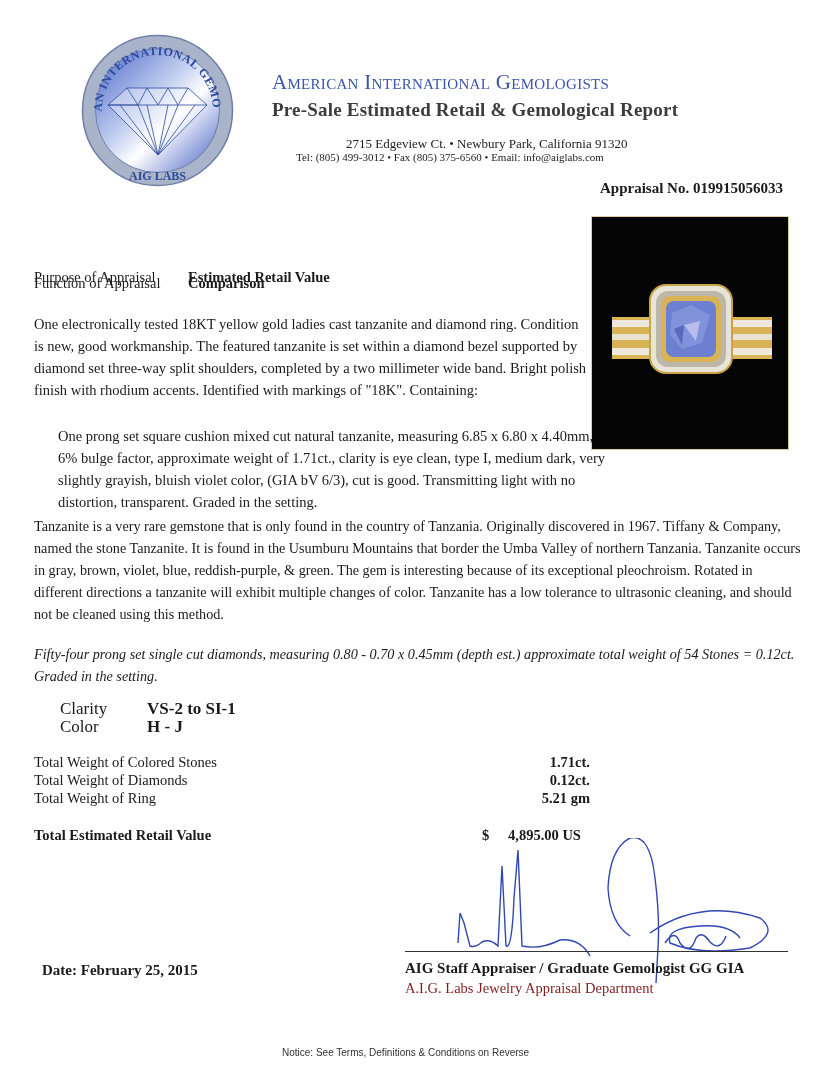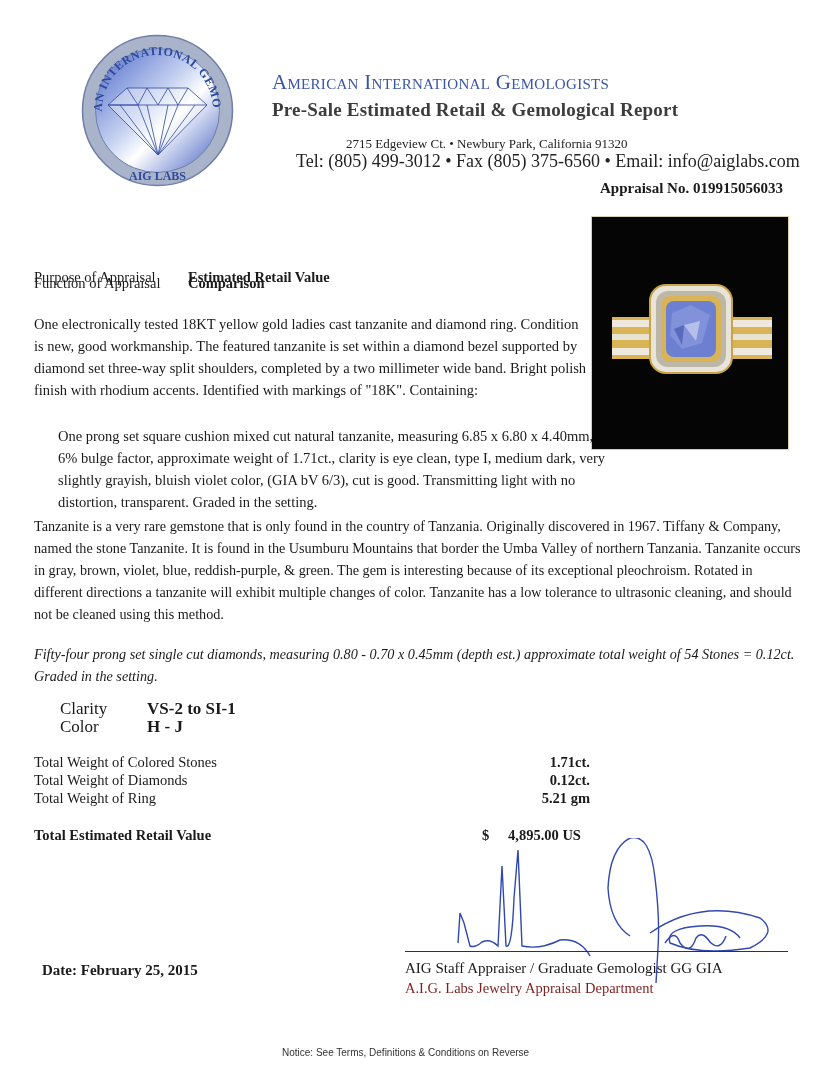--- a/index.html
+++ b/index.html
@@ -9,21 +9,21 @@
 
     
     .logo { left: 80px; top: 33px; width: 155px; height: 155px; }
 
     
     .org-title { left: 272px; top: 70px; width: 460px; font-size: 21px; color: #3a55a8;
                  font-variant: small-caps; letter-spacing: 0.3px; white-space: nowrap; }
     .report-title { left: 272px; top: 99px; font-size: 19px; font-weight: bold; color: #3c3c3c;
                     white-space: nowrap; letter-spacing: 0.2px; }
     .addr1 { left: 346px; top: 136px; font-size: 13px; color: #222; white-space: nowrap; }
-    .addr2 { left: 296px; top: 151px; font-size: 18px; color: #222; white-space: nowrap; }
+    .addr2 { left: 296px; top: 151px; font-size: 11px; color: #222; white-space: nowrap; }
     .appraisal-no { left: 600px; top: 180px; font-size: 15px; font-weight: bold; white-space: nowrap; }
 
     
     .photo { left: 591px; top: 216px; width: 196px; height: 232px; background: #050505; border: 1px solid #d9cfa8; }
 
     
     .label-row { left: 34px; font-size: 14.5px; white-space: nowrap; }
     .label-row .lbl { display: inline-block; width: 154px; }
     .label-row .val { font-weight: bold; }
 
@@ -40,21 +40,21 @@
     .tot-row { left: 34px; width: 556px; font-size: 14.5px; }
     .tot-row .lbl { position: absolute; left: 0; top: 0; white-space: nowrap; }
     .tot-row .val { position: absolute; right: 0; top: 0; font-weight: bold; white-space: nowrap; }
 
     .retail-lbl { left: 34px; top: 827px; font-size: 14.5px; font-weight: bold; white-space: nowrap; }
     .retail-cur { left: 482px; top: 827px; font-size: 14.5px; font-weight: bold; }
     .retail-val { left: 508px; top: 827px; font-size: 14.5px; font-weight: bold; white-space: nowrap; }
 
     .sig { left: 440px; top: 838px; width: 360px; height: 160px; }
     .sig-line { left: 405px; top: 951px; width: 383px; height: 1px; background: #333; }
-    .sig-title { left: 405px; top: 960px; font-size: 15px; font-weight: normal; white-space: nowrap; }
+    .sig-title { left: 405px; top: 960px; font-size: 15px; font-weight: bold; white-space: nowrap; }
     .sig-dept { left: 405px; top: 980px; font-size: 14.5px; color: #7f1d1d; white-space: nowrap; }
 
     .date { left: 42px; top: 962px; font-size: 15px; font-weight: bold; white-space: nowrap; }
 
     .notice { left: 282px; top: 1047px; font-family: "Liberation Sans", sans-serif; font-size: 10px; color: #333; white-space: nowrap; }
   </style>
 </head>
 <body>
 
 <div class="abs logo">

